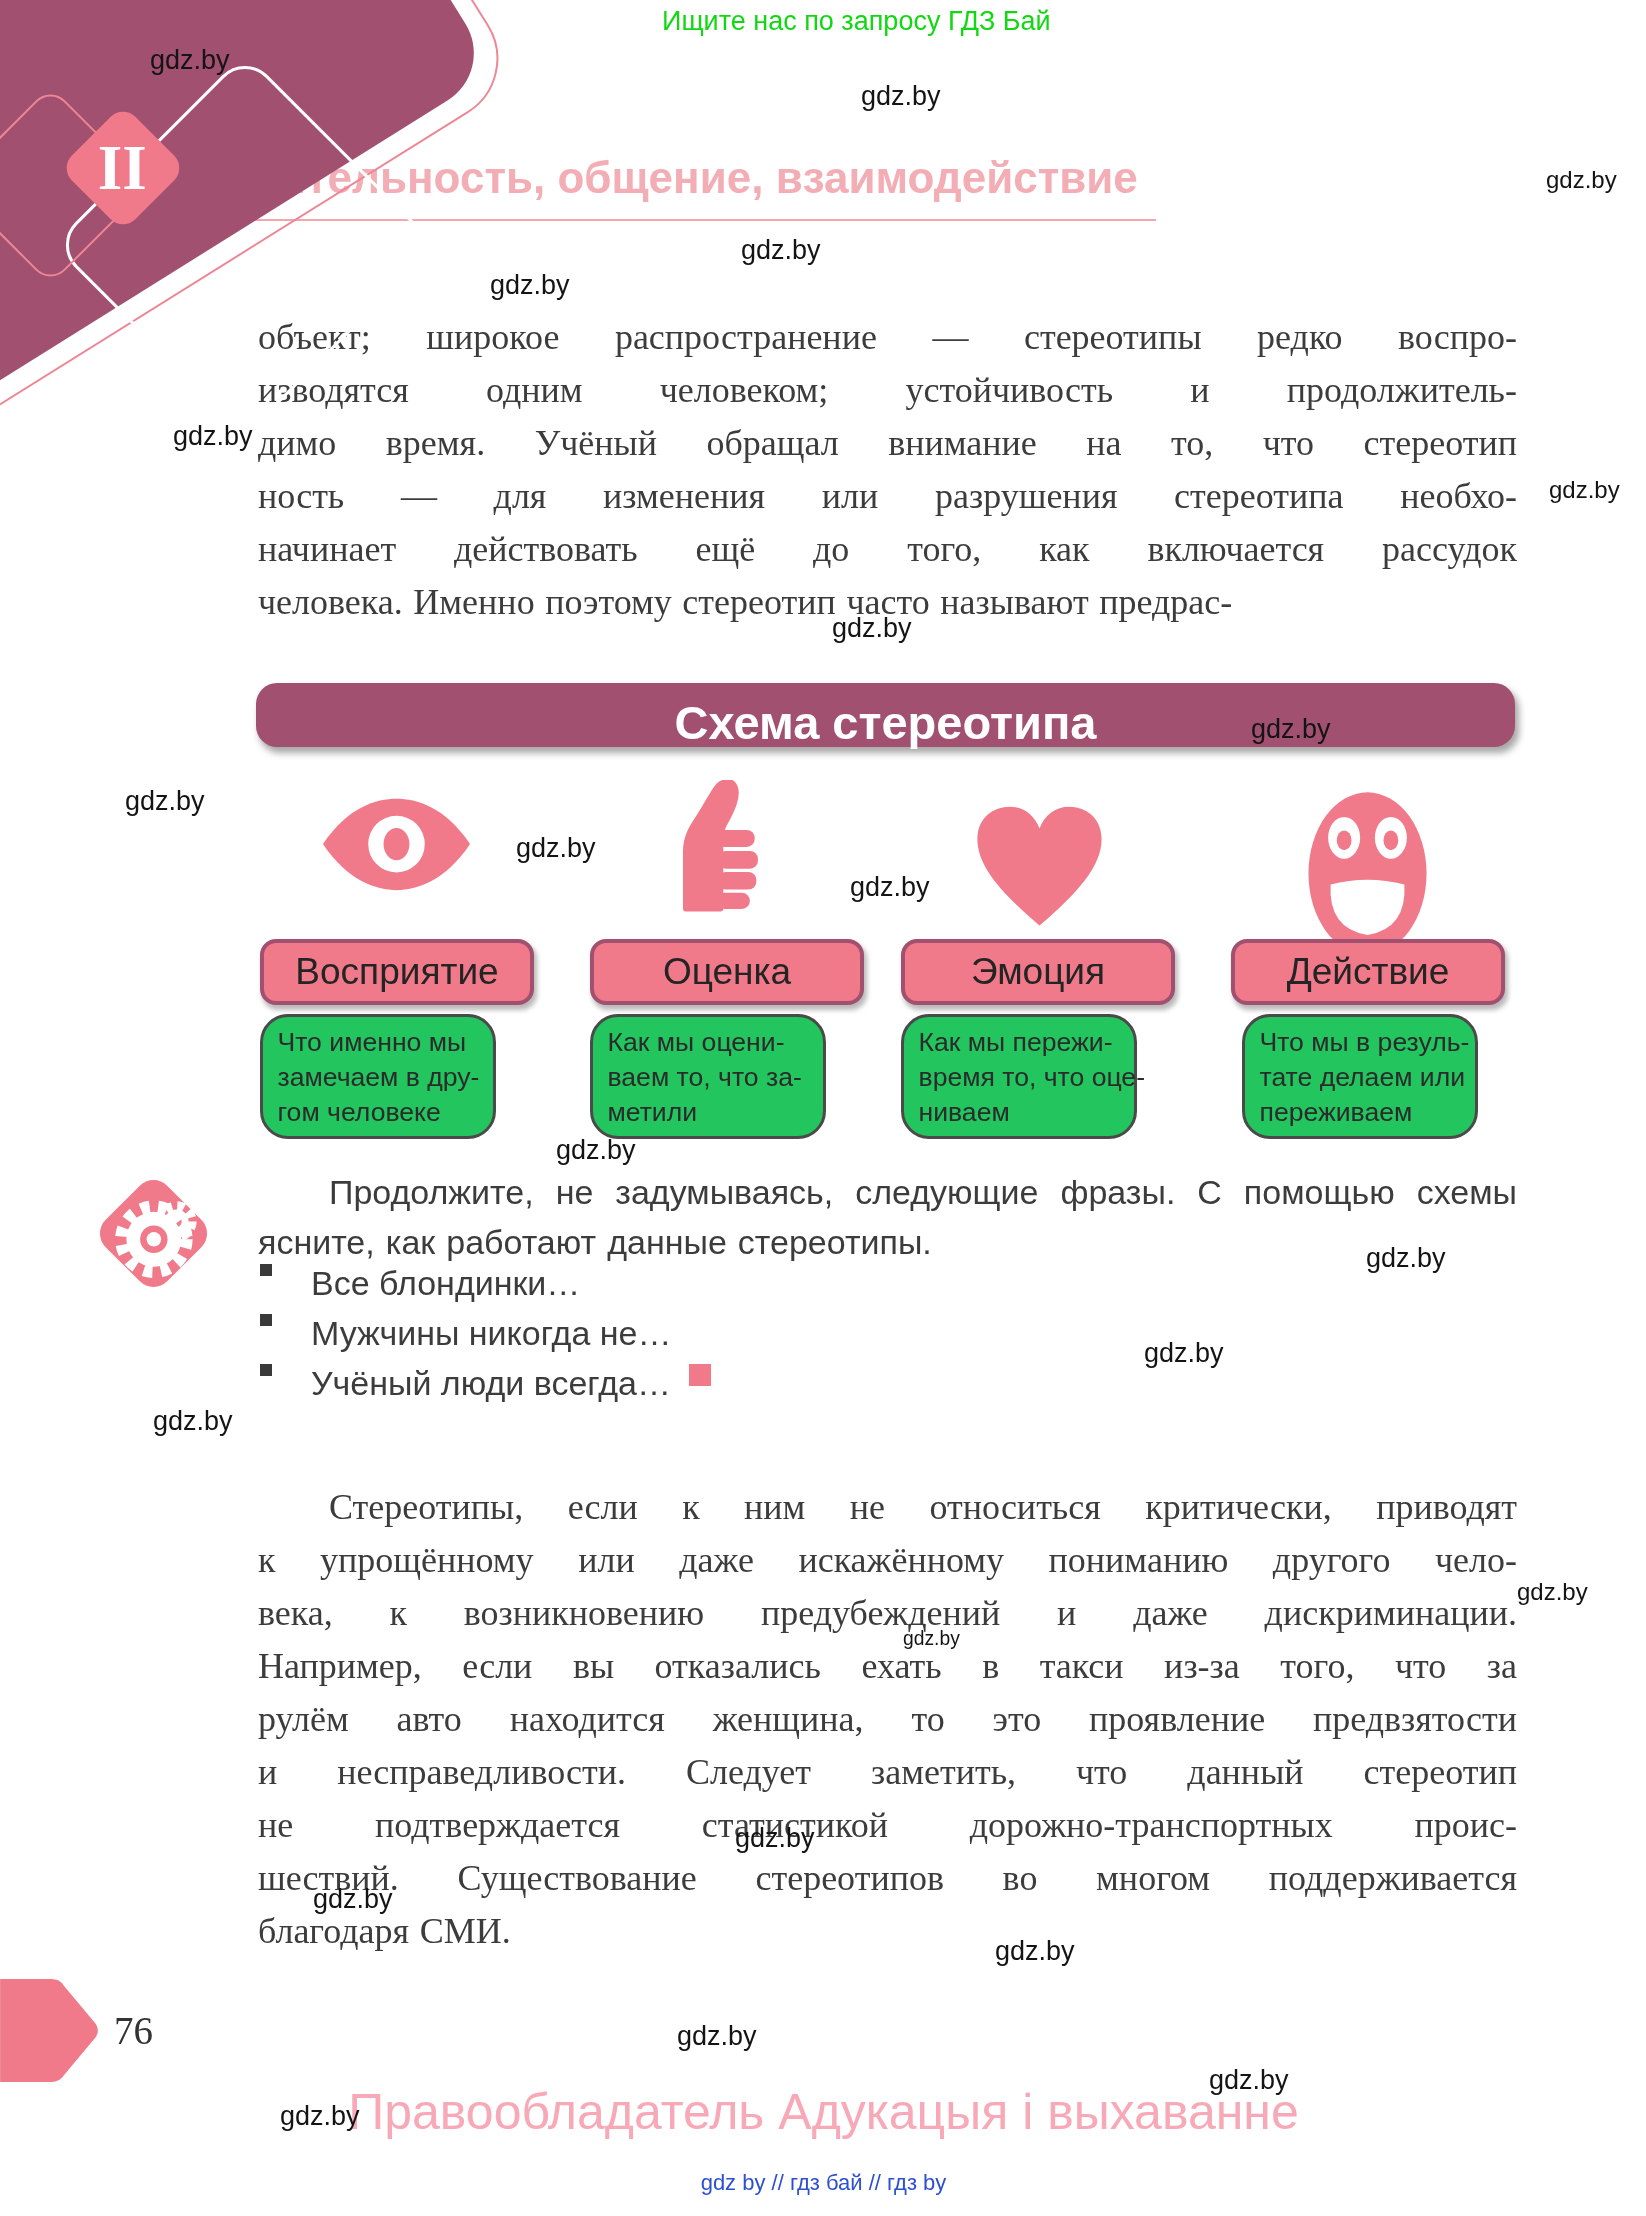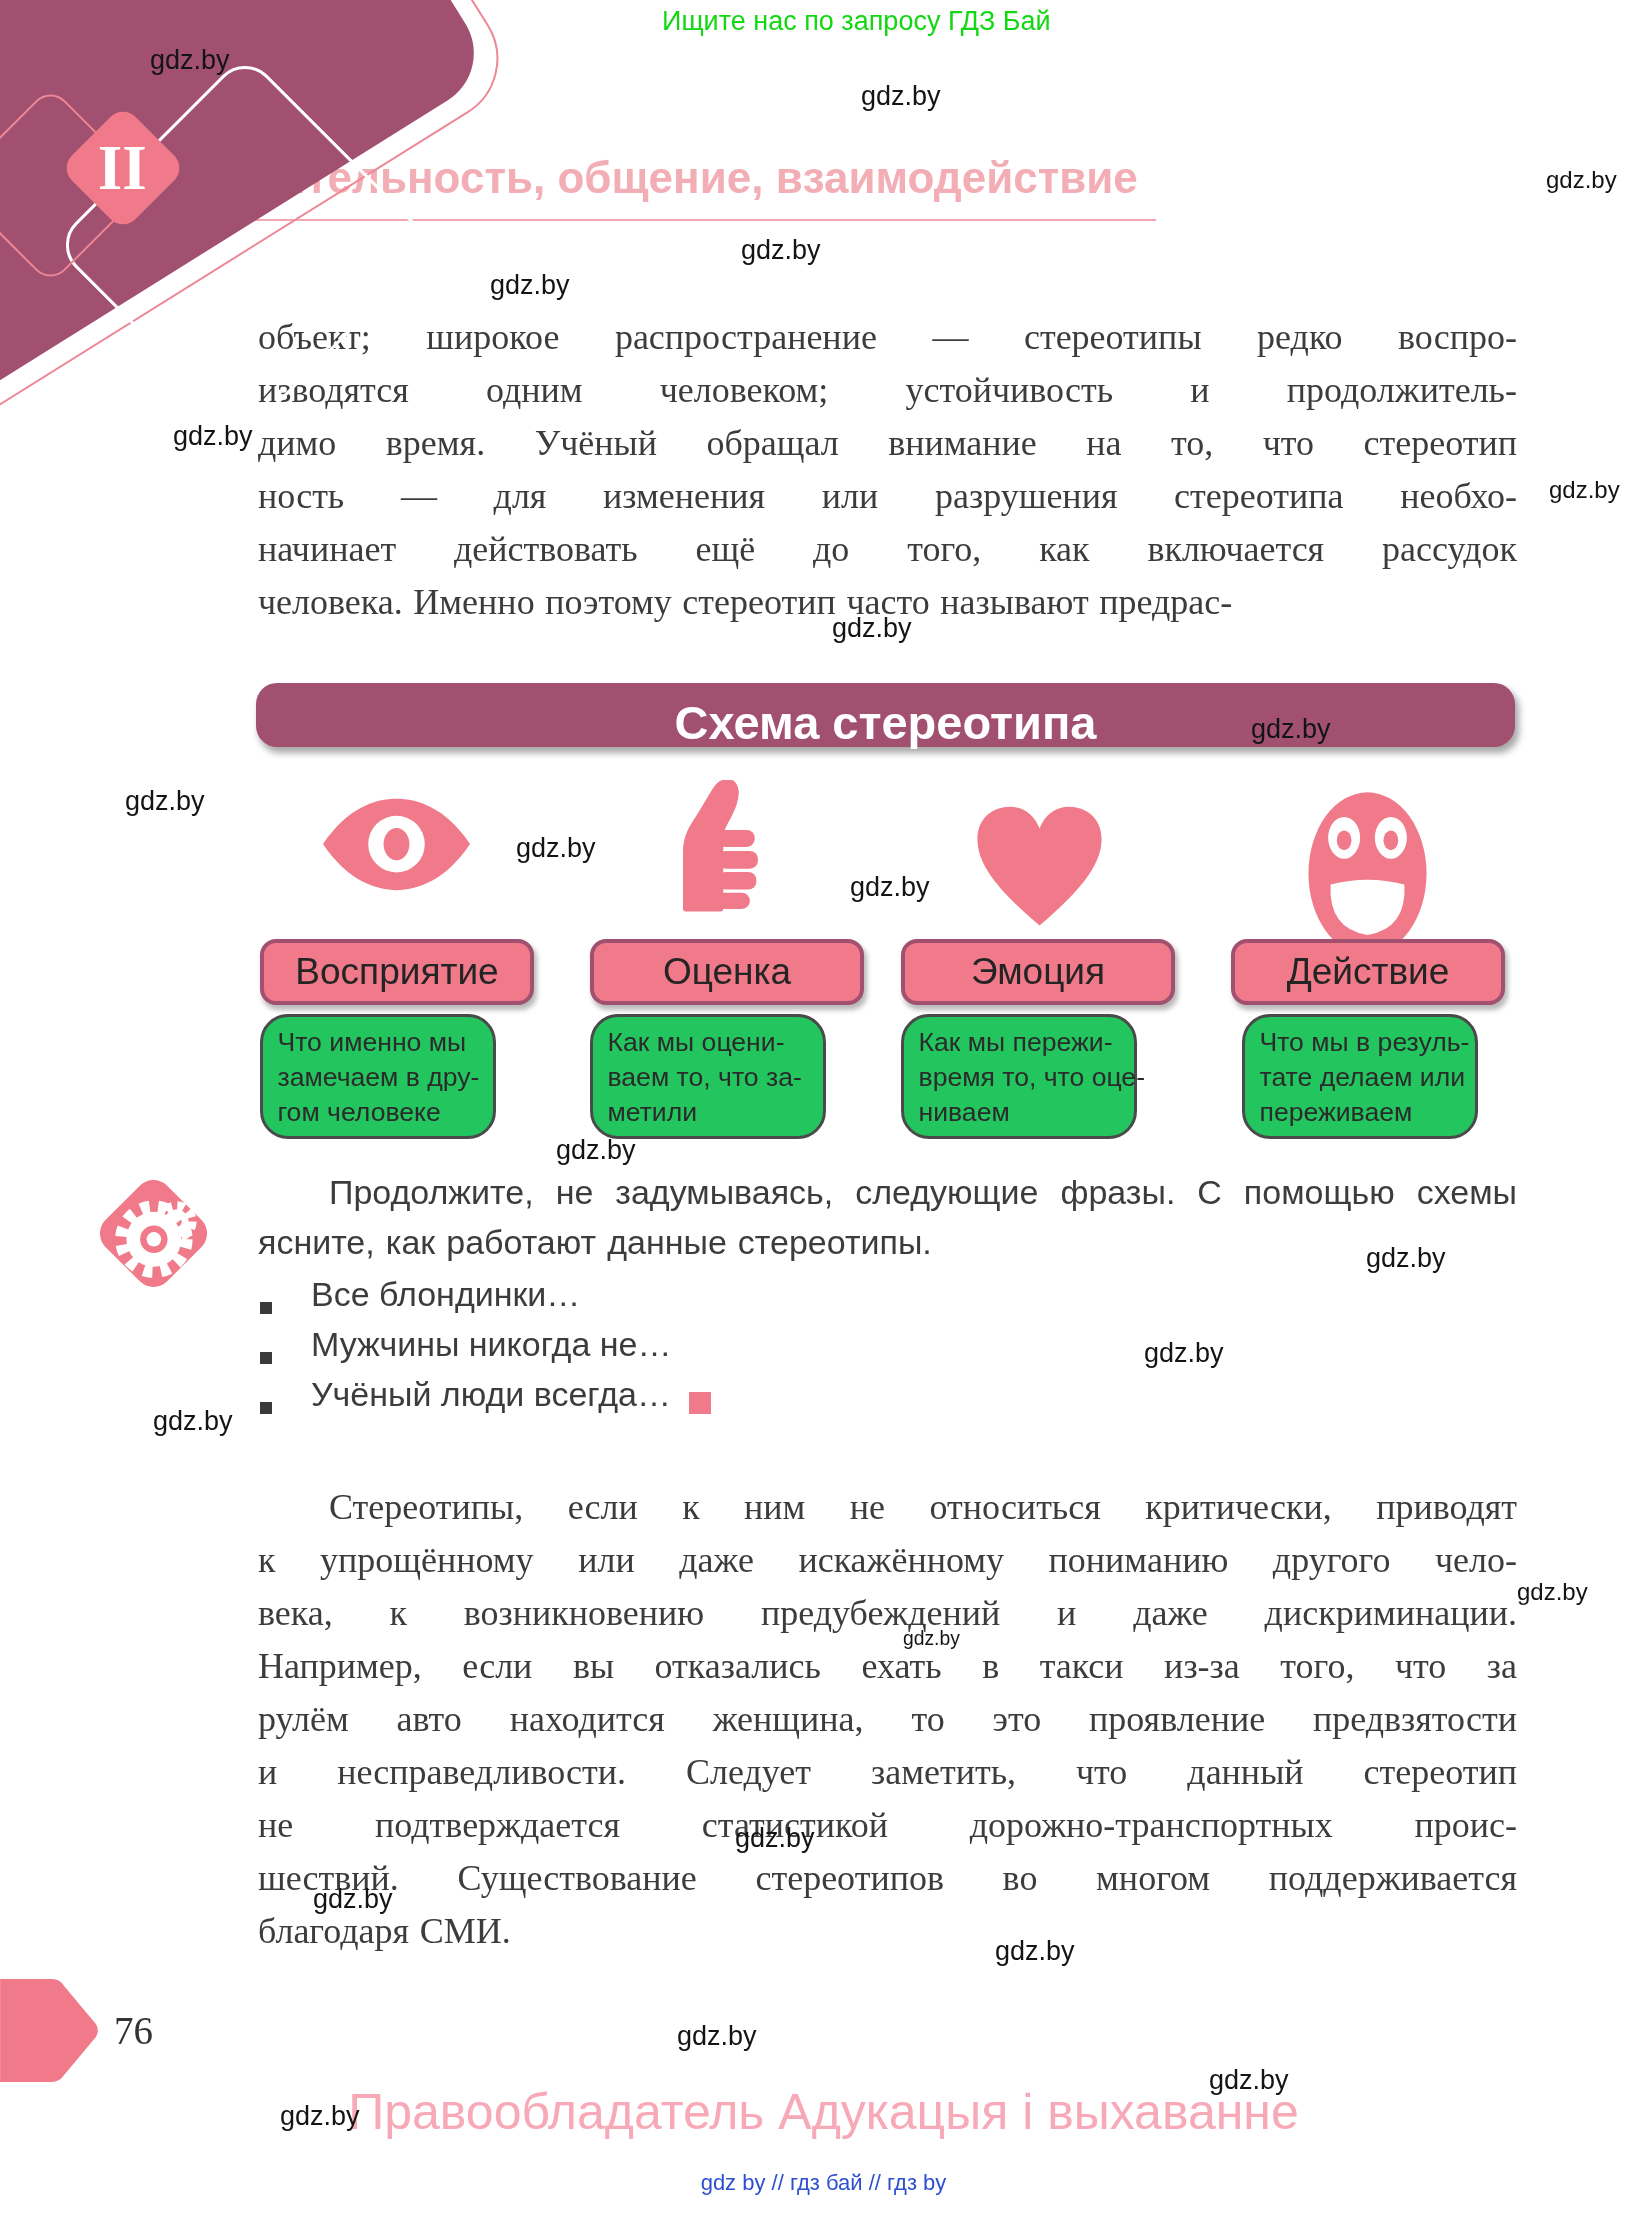--- a/index.html
+++ b/index.html
@@ -56,21 +56,21 @@
   .col-header span{display:block;text-align:center;line-height:58px;font-size:37px;font-weight:normal;color:#242424;}
   .col-desc{position:absolute;top:1014px;width:236px;min-height:121px;background:#22c55e;border:3.2px solid #4a4a4a;
         border-radius:28px;box-sizing:border-box;padding:8px 13px 6.4px 14.5px;z-index:4;}
   .dline{line-height:35px;font-size:26.6px;color:var(--diag);white-space:nowrap;}
 
   
   .gear-diamond{position:absolute;left:110px;top:1190px;width:87px;height:87px;background:var(--pink);
         border-radius:19.3px;transform:rotate(45deg);z-index:3;}
   .gear-svg{position:absolute;left:103px;top:1194px;z-index:4;}
   .bullets{position:absolute;left:260px;top:1264px;width:1048px;}
-  .bullet-row{display:flex;align-items:flex-end;height:50px;}
+  .bullet-row{display:flex;align-items:flex-start;height:50px;}
   .sq-bullet{width:12px;height:12px;background:#3a3a3a;margin-right:39px;flex:0 0 auto;}
   .bullet-text{font-size:34px;color:var(--text);font-family:"Liberation Sans",sans-serif;}
   .end-marker{display:inline-block;width:22px;height:22px;background:var(--pink);margin-left:17.7px;}
 
   
   .page-tab{position:absolute;left:0;top:1979px;z-index:2;}
   .page-number{position:absolute;left:114px;top:2008px;font-family:"Liberation Serif","DejaVu Serif",serif;
         font-size:39px;color:#333;}
   .copyright{position:absolute;left:50%;transform:translateX(-50%);top:2083px;font-size:50px;
         color:var(--footer-pink);white-space:nowrap;}

